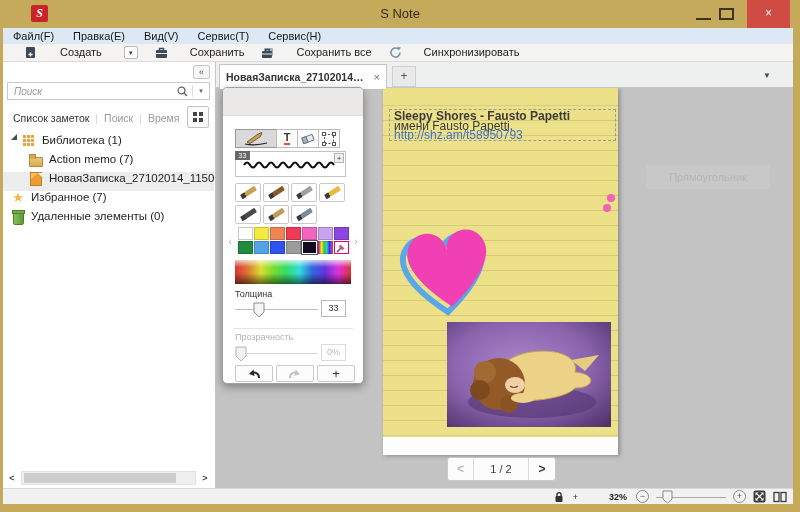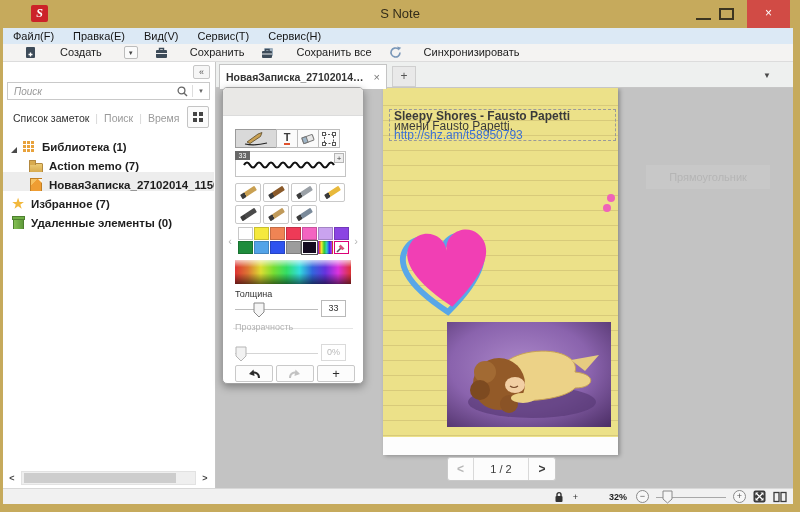--- a/index.html
+++ b/index.html
@@ -40,21 +40,21 @@
   #search-input::placeholder{color:#9a9a9a;font-style:italic;}
   .mini-sep{width:1px;height:12px;background:#ddd;margin:0 3px;}
   #search-caret{font-size:6px;color:#666;padding:0 5px 0 2px;}
   #viewtabs{left:10px;top:46px;height:20px;display:flex;align-items:center;gap:6px;font-size:10.5px;}
   .vtab{color:#9a9a9a;white-space:nowrap;}
   .vtab.active{color:#333;}
   .pipe{color:#d5d5d5;}
   #grid-btn{right:6px;top:44px;width:22px;height:22px;border:1px solid #c4c4c4;background:#fbfbfb;border-radius:2px;
             display:flex;align-items:center;justify-content:center;}
   #tree{left:0;top:72px;right:1px;}
-  .tree-row{display:flex;align-items:flex-end;height:19px;font-size:11.5px;color:#1e1e1e;white-space:nowrap;overflow:hidden;font-weight:bold;}
+  .tree-row{display:flex;align-items:flex-start;height:19px;font-size:11.5px;color:#1e1e1e;white-space:nowrap;overflow:hidden;}
   .tree-row.selected{background:#ededed;}
   .expander{width:0;height:0;border-bottom:6px solid #4a4a4a;border-left:6px solid transparent;margin-right:5px;flex:none;}
   .ticon{display:inline-block;position:relative;width:14px;height:13px;margin-right:6px;flex:none;}
   .library-icon::before{content:"";position:absolute;left:1px;top:1px;width:3px;height:3px;background:#e8a23c;
       box-shadow:4px 0 #e8a23c,8px 0 #e8a23c,0 4px #e8a23c,4px 4px #e8a23c,8px 4px #e8a23c,0 8px #e8a23c,4px 8px #e8a23c,8px 8px #e8a23c;}
   .folder-icon::before{content:"";position:absolute;left:0;top:4px;width:12px;height:8px;background:linear-gradient(#ecca74,#d8ab4e);border:1px solid #b3893f;border-radius:1px;}
   .folder-icon::after{content:"";position:absolute;left:0;top:1px;width:5px;height:4px;background:#d8ab4e;border:1px solid #b3893f;border-bottom:0;border-radius:1px 1px 0 0;}
   .note-icon::before{content:"";position:absolute;left:1px;top:0;width:10px;height:12px;background:linear-gradient(315deg,#ef9d32 70%,#f6c05e 70%);border:1px solid #c07f24;}
   .note-icon::after{content:"";position:absolute;right:1px;top:1px;width:0;height:0;border-top:4px solid #fdf6e8;border-left:4px solid transparent;}
   .star-icon{color:#f2b83c;font-size:13px;line-height:13px;text-align:center;}
@@ -127,21 +127,21 @@
   .swatch{width:15px;height:13px;border:1px solid rgba(0,0,0,.18);display:flex;align-items:center;justify-content:center;}
   .swatch.white{border-color:#c8c8c8;}
   .swatch.selected{border:1px solid #fff;box-shadow:0 0 0 1px #555;}
   .swatch.rainbow{background:linear-gradient(90deg,#e33,#ee3,#3c3,#3cc,#33e,#c3e);}
   .swatch.eyedropper{background:#fff;border-color:#d07;}
   #rainbow-bar{left:12px;top:172px;width:116px;height:24px;
      background:linear-gradient(to bottom,rgba(255,255,255,.7),rgba(255,255,255,0) 30%,rgba(0,0,0,0) 55%,rgba(0,0,0,.55)),
                 linear-gradient(to right,#d33,#d73,#dd3,#7d3,#3d6,#3dd,#36d,#63d,#d3d,#d33);}
   .p-label{font-size:9px;color:#333;}
   #lbl-thickness{left:12px;top:201px;}
-  #lbl-opacity{left:12px;top:234px;color:#b2b2b2;}
+  #lbl-opacity{left:12px;top:244px;color:#b2b2b2;}
   .slider{width:83px;height:18px;}
   #slider1{left:12px;top:213px;}
   #slider2{left:12px;top:257px;}
   .track{position:absolute;left:0;right:0;top:8px;height:1px;background:#bdbdbd;}
   #slider2 .track{background:#d5d5d5;}
   .thumb{position:absolute;top:1px;}
   #thumb1{left:18px;}
   #thumb2{left:0;}
   .val-box{width:25px;height:17px;border:1px solid #b9b9b9;background:#fff;font-size:9px;color:#333;
            text-align:center;line-height:15px;}

